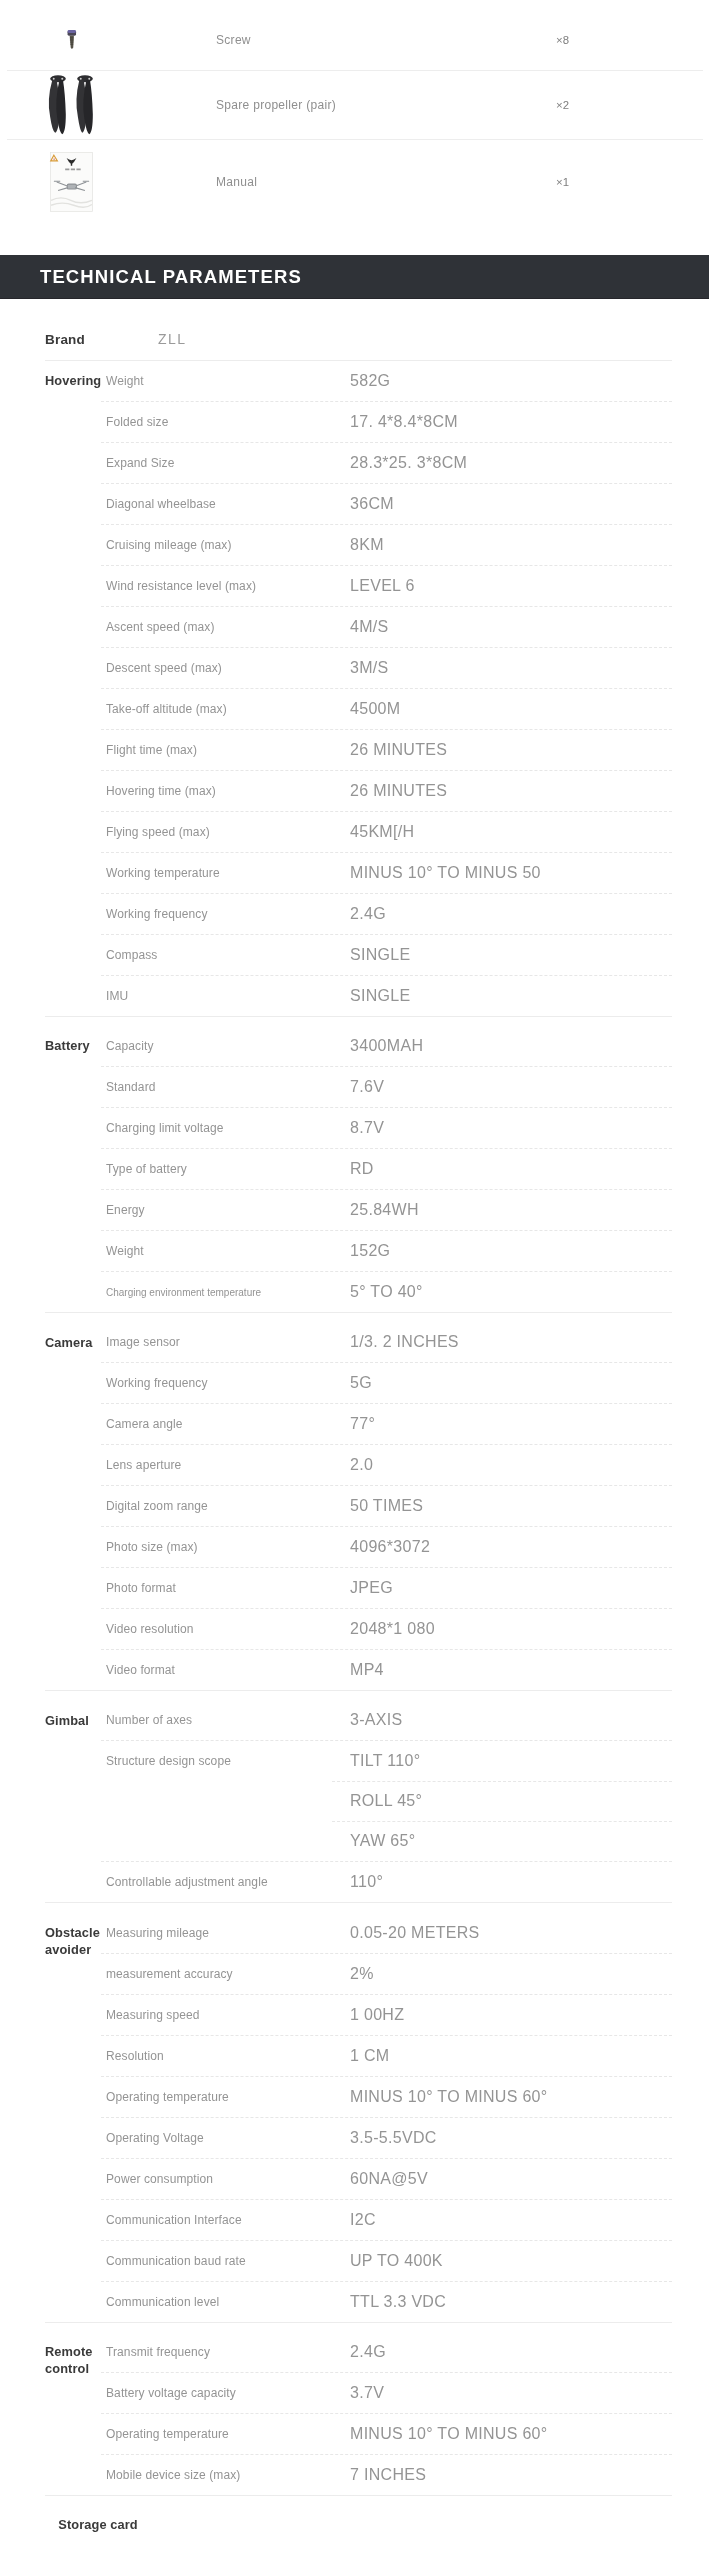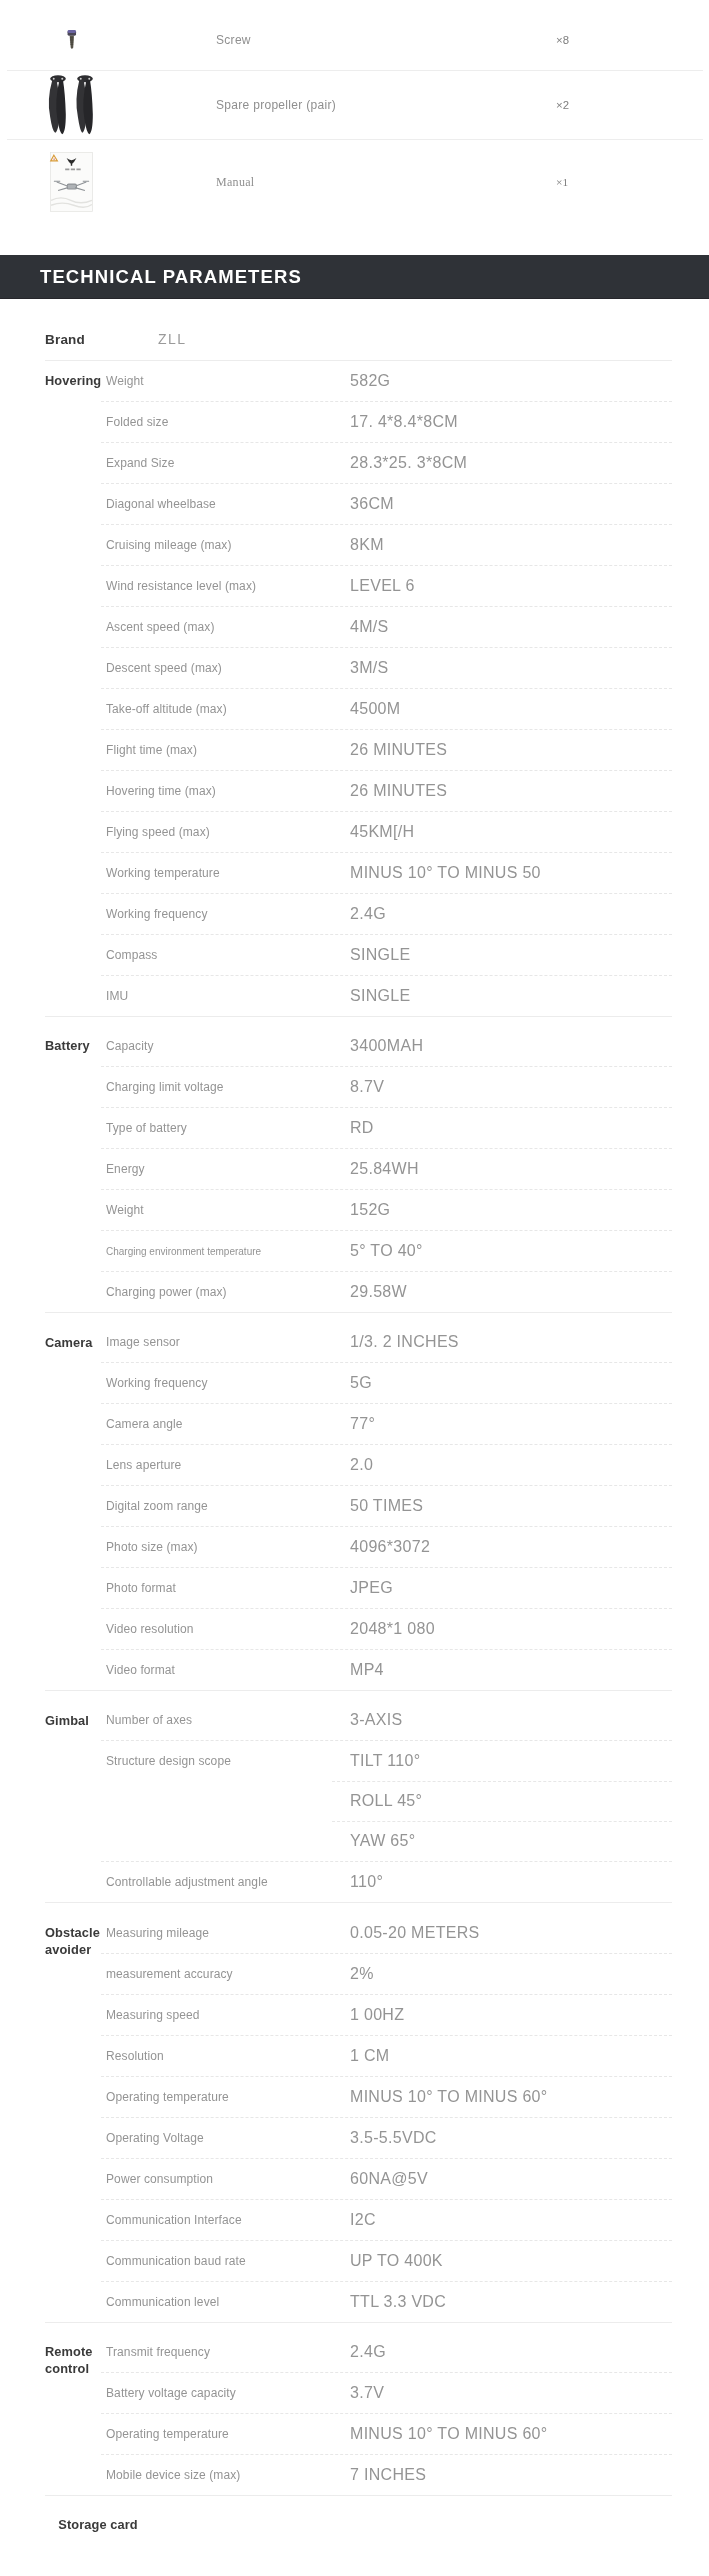--- a/index.html
+++ b/index.html
@@ -14,21 +14,21 @@
     font-family:"Liberation Sans","DejaVu Sans",sans-serif;
     -webkit-font-smoothing:antialiased;
   }
   .page{position:relative;width:710px;min-height:2576px;overflow:hidden;background:#fff;}
 
   
   .inc-list{padding-top:9px;}
   .inc-row{position:relative;width:710px;}
   .inc-row.r1{height:61px;}
   .inc-row.r2{height:68px;}
-  .inc-row.r3{height:85px;font-family:Liberation Serif, serif;}
+  .inc-row.r3{height:85px;}
   .inc-sep{height:0.7px;background:#ededed;margin:0 7px;}
   .inc-icon{position:absolute;left:44px;width:55px;top:0;bottom:0;display:flex;align-items:center;justify-content:center;}
   .inc-name{position:absolute;left:216px;top:50%;transform:translateY(-50%);
     font-size:12px;color:#8f8f8f;letter-spacing:0.3px;}
   .inc-qty{position:absolute;left:556px;top:50%;transform:translateY(-50%);
     font-size:11.4px;color:#7f7f7f;}
 
   
   .banner{
     margin-top:31px;height:44px;line-height:44px;
@@ -249,20 +249,26 @@
         </div>
         <div class="rows">
           <div class="spec-row">
             <div class="subrow">
               <span class="spec-key">Capacity</span>
               <span class="spec-val">3400MAH</span>
             </div>
           </div>
           <div class="spec-row">
             <div class="subrow">
+              <span class="spec-key">Standard</span>
+              <span class="spec-val">7.6V</span>
+            </div>
+          </div>
+          <div class="spec-row">
+            <div class="subrow">
               <span class="spec-key">Charging limit voltage</span>
               <span class="spec-val">8.7V</span>
             </div>
           </div>
           <div class="spec-row">
             <div class="subrow">
               <span class="spec-key">Type of battery</span>
               <span class="spec-val">RD</span>
             </div>
           </div>
@@ -277,26 +283,20 @@
               <span class="spec-key">Weight</span>
               <span class="spec-val">152G</span>
             </div>
           </div>
           <div class="spec-row">
             <div class="subrow">
               <span class="spec-key small">Charging environment temperature</span>
               <span class="spec-val">5° TO 40°</span>
             </div>
           </div>
-          <div class="spec-row">
-            <div class="subrow">
-              <span class="spec-key">Charging power (max)</span>
-              <span class="spec-val">29.58W</span>
-            </div>
-          </div>
         </div>
       </div>
       <div class="section">
         <div class="sec-label">
           <div>Camera</div>
         </div>
         <div class="rows">
           <div class="spec-row">
             <div class="subrow">
               <span class="spec-key">Image sensor</span>

